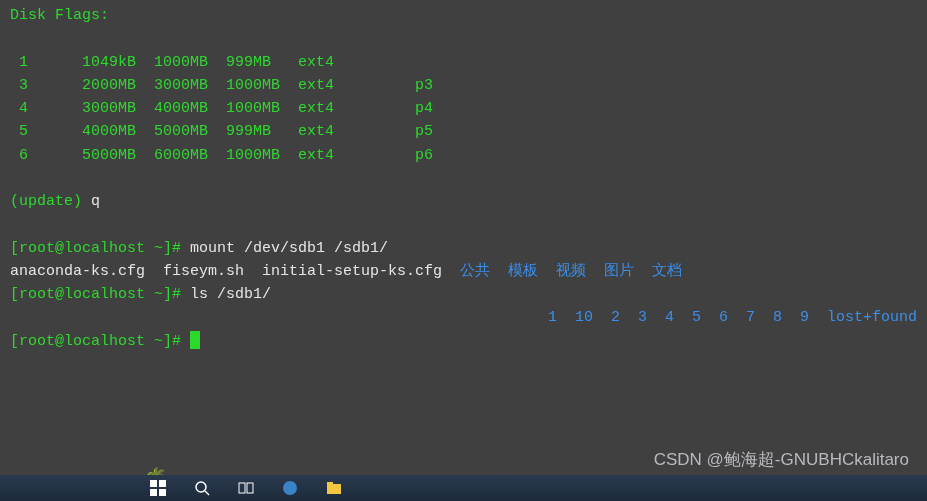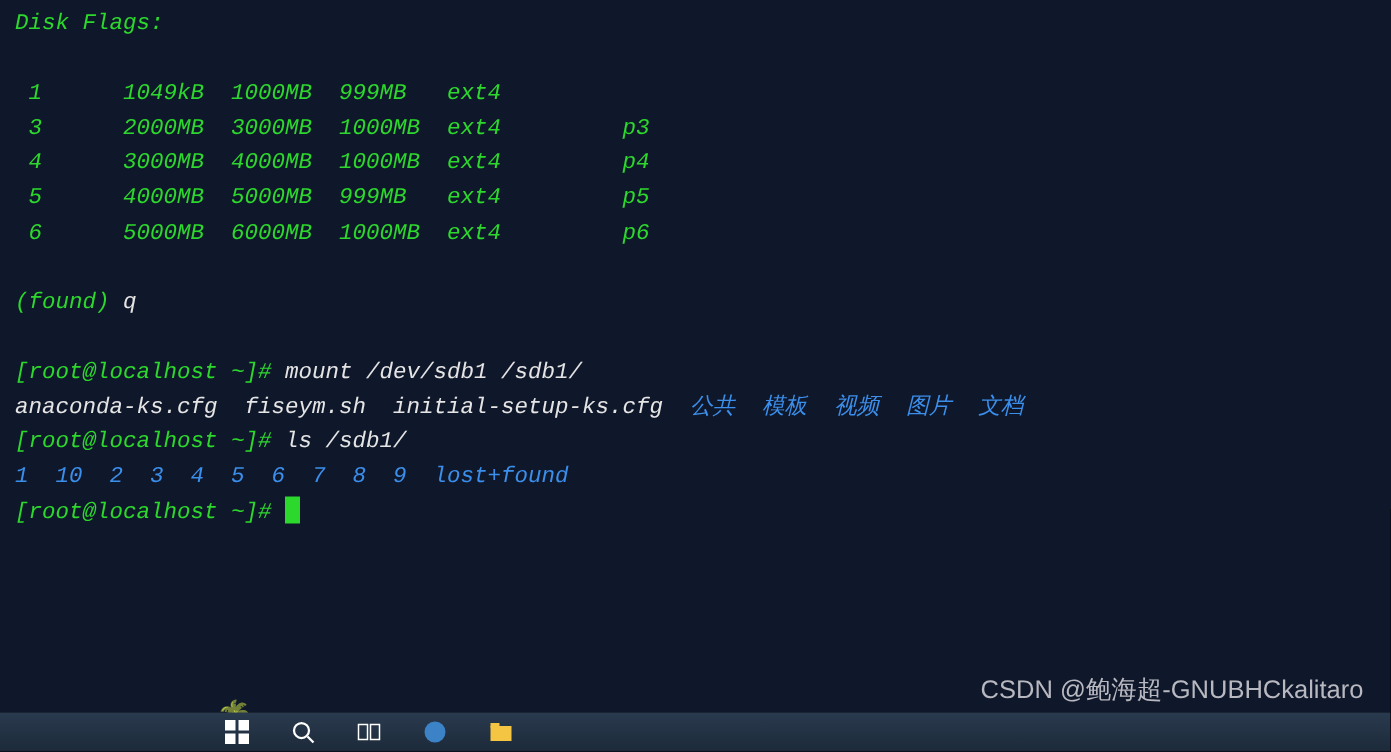--- a/index.html
+++ b/index.html
@@ -7,28 +7,27 @@
       background: #000;
       font-family: "Consolas", "Courier New", monospace;
       font-size: 15px;
       line-height: 1.55;
       width: 927px;
       height: 501px;
       overflow: hidden;
       position: relative;
     }
     .terminal {
-      background: #0f172a;
+      background: #404040;
       padding: 4px 10px 10px 10px;
       height: 475px;
       overflow: hidden;
-      font-style: italic;
     }
     .green { color: #2dd82d; }
-    .blue { color: #3b8eea; }
+    .blue { color: #3b8eea; text-align: right; }
     .white { color: #e5e5e5; }
     .row { white-space: pre; }
     .cursor {
       display: inline-block;
       width: 10px;
       height: 18px;
       background: #2dd82d;
       vertical-align: middle;
       margin-bottom: 2px;
     }
@@ -68,21 +67,21 @@
   <div class="row green">Disk Flags:</div>
   <div class="row">&nbsp;</div>
   <div id="part-rows">
       <div class="row green"> 1      1049kB  1000MB  999MB   ext4         </div>
       <div class="row green"> 3      2000MB  3000MB  1000MB  ext4         p3</div>
       <div class="row green"> 4      3000MB  4000MB  1000MB  ext4         p4</div>
       <div class="row green"> 5      4000MB  5000MB  999MB   ext4         p5</div>
       <div class="row green"> 6      5000MB  6000MB  1000MB  ext4         p6</div>
     </div>
   <div class="row">&nbsp;</div>
-  <div class="row"><span class="green">(found) </span><span class="white">q</span></div>
+  <div class="row"><span class="green">(update) </span><span class="white">q</span></div>
   <div class="row">&nbsp;</div>
   <div class="row"><span class="green">[root@localhost ~]# </span><span class="white">mount /dev/sdb1 /sdb1/</span></div>
   <div class="row"><span class="white">anaconda-ks.cfg  fiseym.sh  initial-setup-ks.cfg  </span><span class="blue">公共  模板  视频  图片  文档</span></div>
   <div class="row"><span class="green">[root@localhost ~]# </span><span class="white">ls /sdb1/</span></div>
   <div class="row blue">1  10  2  3  4  5  6  7  8  9  lost+found</div>
   <div class="row"><span class="green">[root@localhost ~]# </span><span class="cursor"></span></div>
 </div>
 
 <div class="watermark">CSDN @鲍海超-GNUBHCkalitaro</div>
 

